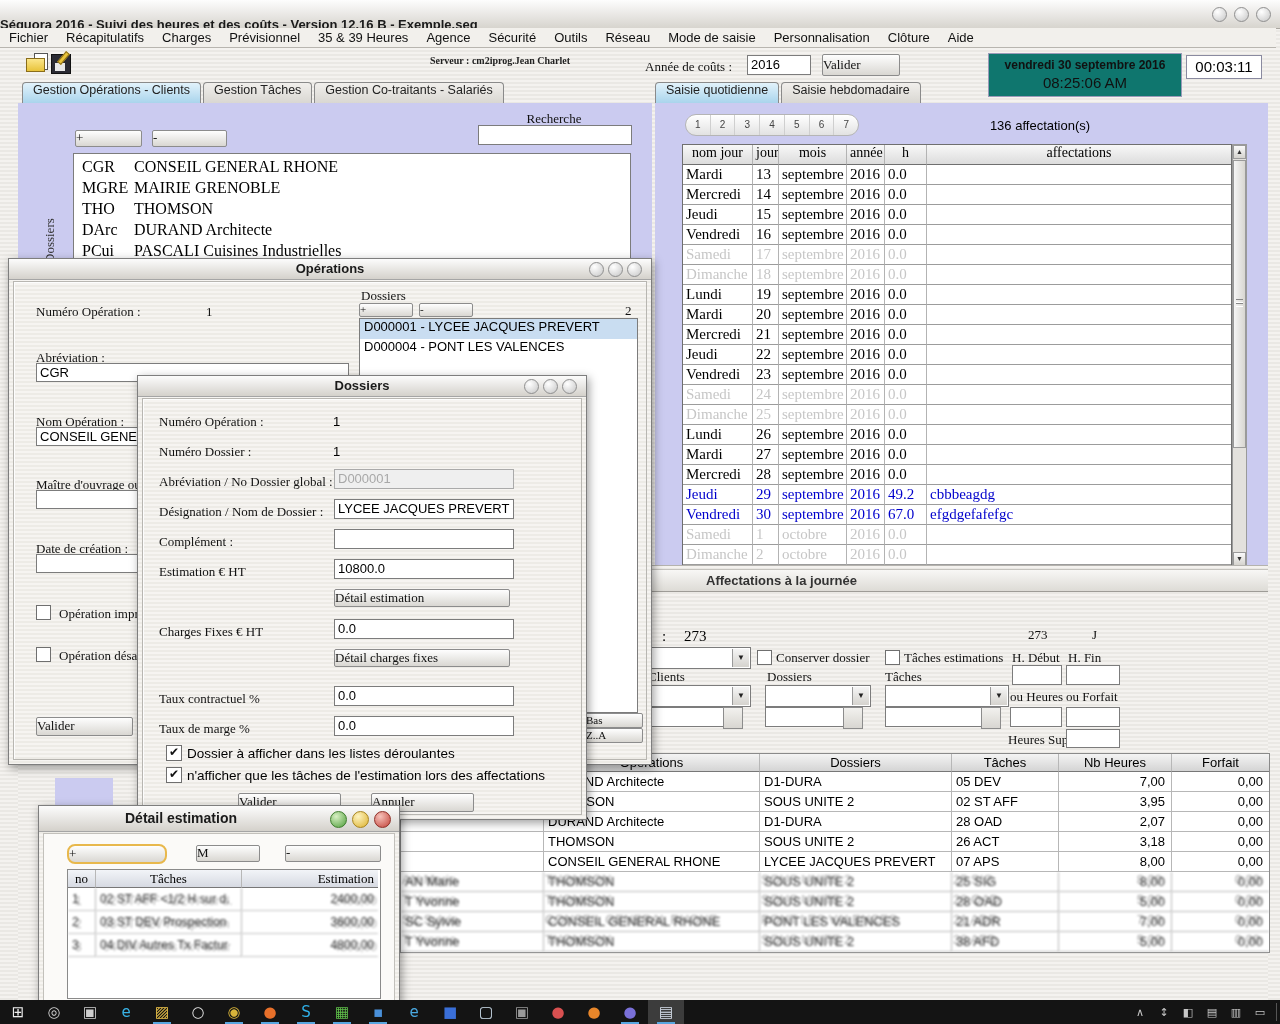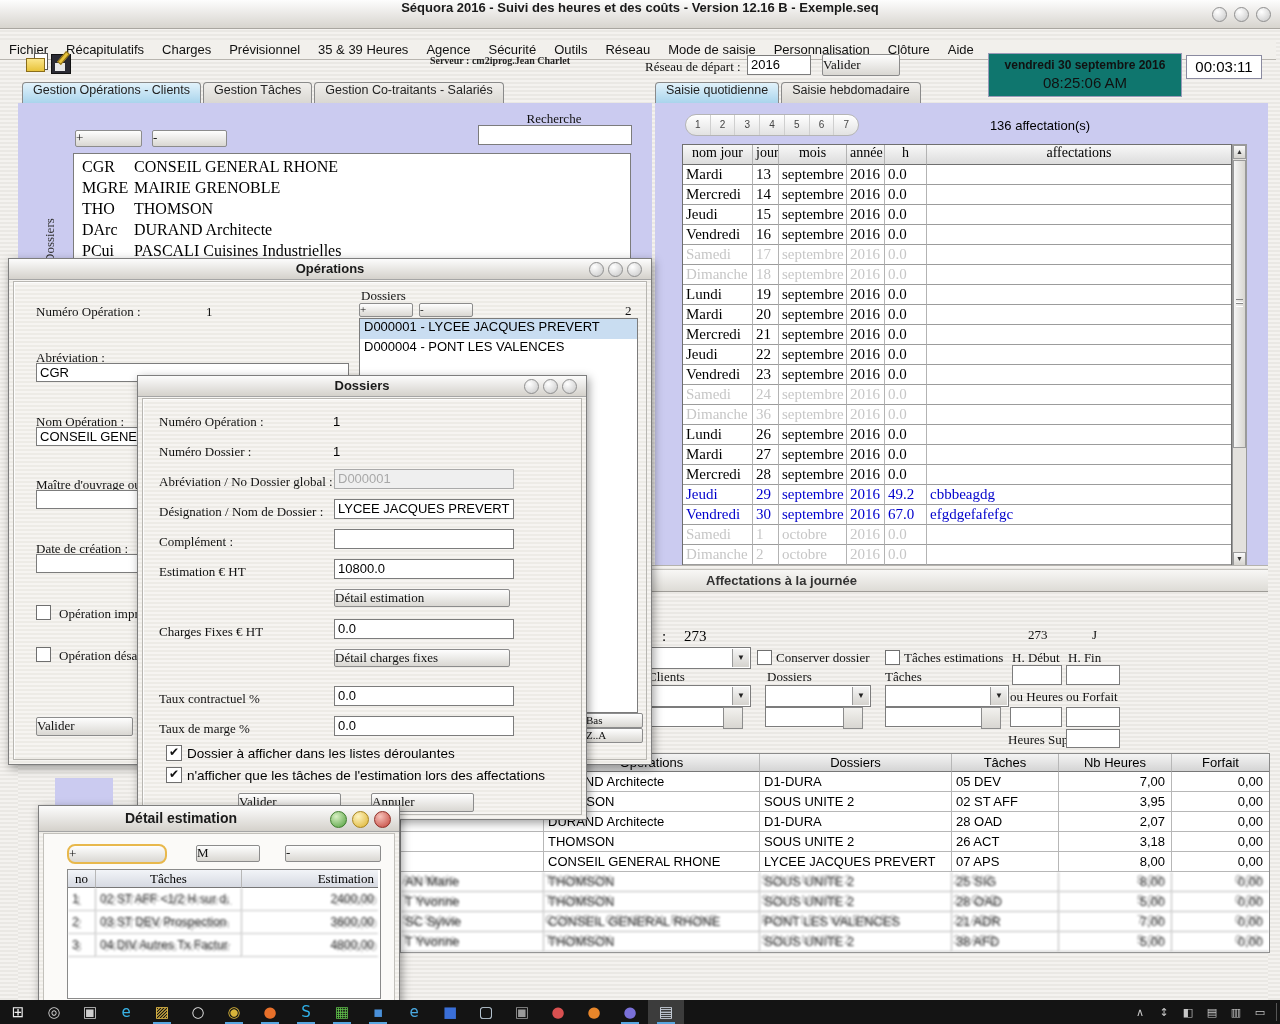--- a/index.html
+++ b/index.html
@@ -3,27 +3,27 @@
 <meta charset="utf-8">
 <style>
   html,body{margin:0;padding:0;}
   .screen{position:relative;width:1280px;height:1024px;background:#e6e4df;overflow:hidden;
           font-family:"Liberation Sans",sans-serif;}
   .abs{position:absolute;}
   .stripes{background:repeating-linear-gradient(180deg,#f4f2ef 0 2px,#eae8e4 2px 4px);}
   
   .titlebar{top:0;left:0;width:1280px;height:28px;background:linear-gradient(#fdfdfd,#d7d4ce);
             border-bottom:1px solid #a9a6a0;z-index:4;}
-  .titlebar .t{width:100%;text-align:center;line-height:28px;font:bold 13px "Liberation Sans",sans-serif;color:#1a1a1a;}
+  .titlebar .t{width:100%;line-height:28px;font:bold 13px "Liberation Sans",sans-serif;color:#1a1a1a;margin-top:17px;}
   .wbtn{width:13px;height:13px;border-radius:50%;border:1px solid #8f8f8f;
         background:radial-gradient(circle at 35% 30%,#ffffff,#c6c6c6);}
   .wbtn.g{background:radial-gradient(circle at 35% 30%,#d8f0c4,#4f9e3a);border-color:#3f7d2e;}
   .wbtn.y{background:radial-gradient(circle at 35% 30%,#fdf3c0,#ddb22e);border-color:#a8851f;}
   .wbtn.r{background:radial-gradient(circle at 35% 30%,#f6c2ba,#c24238;);border-color:#8f2f27;background:radial-gradient(circle at 35% 30%,#f6c2ba,#c24238);}
-  .menubar{top:28px;left:0;width:1276px;height:19px;background:#f2f0ec;border-bottom:1px solid #b8b5af;z-index:4;display:flex;margin-top:12px;}
+  .menubar{top:28px;left:0;width:1276px;height:19px;background:#f2f0ec;border-bottom:1px solid #b8b5af;z-index:4;display:flex;}
   .menubar span{padding:0 9px;line-height:19px;font-size:13px;color:#111;}
   
   .lbl{font:13px "Liberation Serif",serif;color:#111;white-space:nowrap;}
   .input{background:#fff;border:1px solid #7c7c7c;font:13px "Liberation Sans",sans-serif;
          line-height:18px;padding:0 3px;overflow:hidden;white-space:nowrap;}
   .input.disabled{background:#efefef;color:#a8a8a8;border-color:#aaa;}
   .btn{background:linear-gradient(#fefefe,#d9d7d2);border:1px solid #8c8c8c;border-radius:2px;
        text-align:left;font:13px "Liberation Serif",serif;color:#111;}
   .cb{width:13px;height:13px;background:#fff;border:1px solid #6f6f6f;font:12px "DejaVu Sans",sans-serif;
       line-height:12px;text-align:center;color:#111;}
@@ -143,21 +143,21 @@
   <div class="abs" style="left:26px;top:52px;width:22px;height:22px;z-index:4;">
     <div class="abs" style="left:8px;top:1px;width:12px;height:15px;background:#fff;border:1px solid #555;"></div>
     <div class="abs" style="left:0;top:6px;width:17px;height:12px;background:linear-gradient(#fbe68a,#e8c33a);border:1px solid #8a6d1a;"></div>
   </div>
   <div class="abs" style="left:50px;top:52px;width:22px;height:22px;z-index:4;">
     <div class="abs" style="left:1px;top:2px;width:18px;height:18px;background:#2a2a33;border:1px solid #111;"></div>
     <div class="abs" style="left:5px;top:11px;width:10px;height:8px;background:#e8e8e8;"></div>
     <div class="abs" style="left:11px;top:-1px;width:3px;height:12px;background:#e8c33a;transform:rotate(40deg);border:1px solid #8a6d1a;"></div>
   </div>
   <div class="abs" style="left:330px;top:55px;width:340px;text-align:center;font:bold 10px 'Liberation Serif',serif;color:#222;z-index:4;">Serveur : cm2iprog.Jean Charlet</div>
-  <div class="abs lbl" style="left:645px;top:59px;z-index:4;">Réseau de départ :</div>
+  <div class="abs lbl" style="left:645px;top:59px;z-index:4;">Année de coûts :</div>
   <div class="abs input" style="left:747px;top:55px;width:56px;height:18px;z-index:4;">2016</div>
   <div class="abs btn" style="left:822px;top:54px;width:76px;height:20px;line-height:20px;z-index:4;">Valider</div>
   <div class="abs" style="left:988px;top:53px;width:192px;height:42px;background:#0f766e;border:1px solid #9a9ab8;z-index:4;">
     <div style="text-align:center;margin-top:4px;font:bold 12px 'Liberation Sans',sans-serif;color:#111;">vendredi 30 septembre 2016</div>
     <div style="text-align:center;margin-top:2px;font:15px 'Liberation Sans',sans-serif;color:#111;">08:25:06 AM</div>
   </div>
   <div class="abs" style="left:1186px;top:55px;width:74px;height:22px;background:#fff;border:1px solid #8a8aa0;text-align:center;font:15px 'Liberation Sans',sans-serif;line-height:22px;z-index:4;">00:03:11</div>
 
   <div class="abs" style="left:655px;top:82px;display:flex;z-index:4;">
 
@@ -302,21 +302,21 @@
           <div class="drow weekend">
             <span>Samedi</span>
             <span>24</span>
             <span>septembre</span>
             <span>2016</span>
             <span>0.0</span>
             <span></span>
           </div>
           <div class="drow weekend">
             <span>Dimanche</span>
-            <span>36</span>
+            <span>25</span>
             <span>septembre</span>
             <span>2016</span>
             <span>0.0</span>
             <span></span>
           </div>
           <div class="drow">
             <span>Lundi</span>
             <span>26</span>
             <span>septembre</span>
             <span>2016</span>

